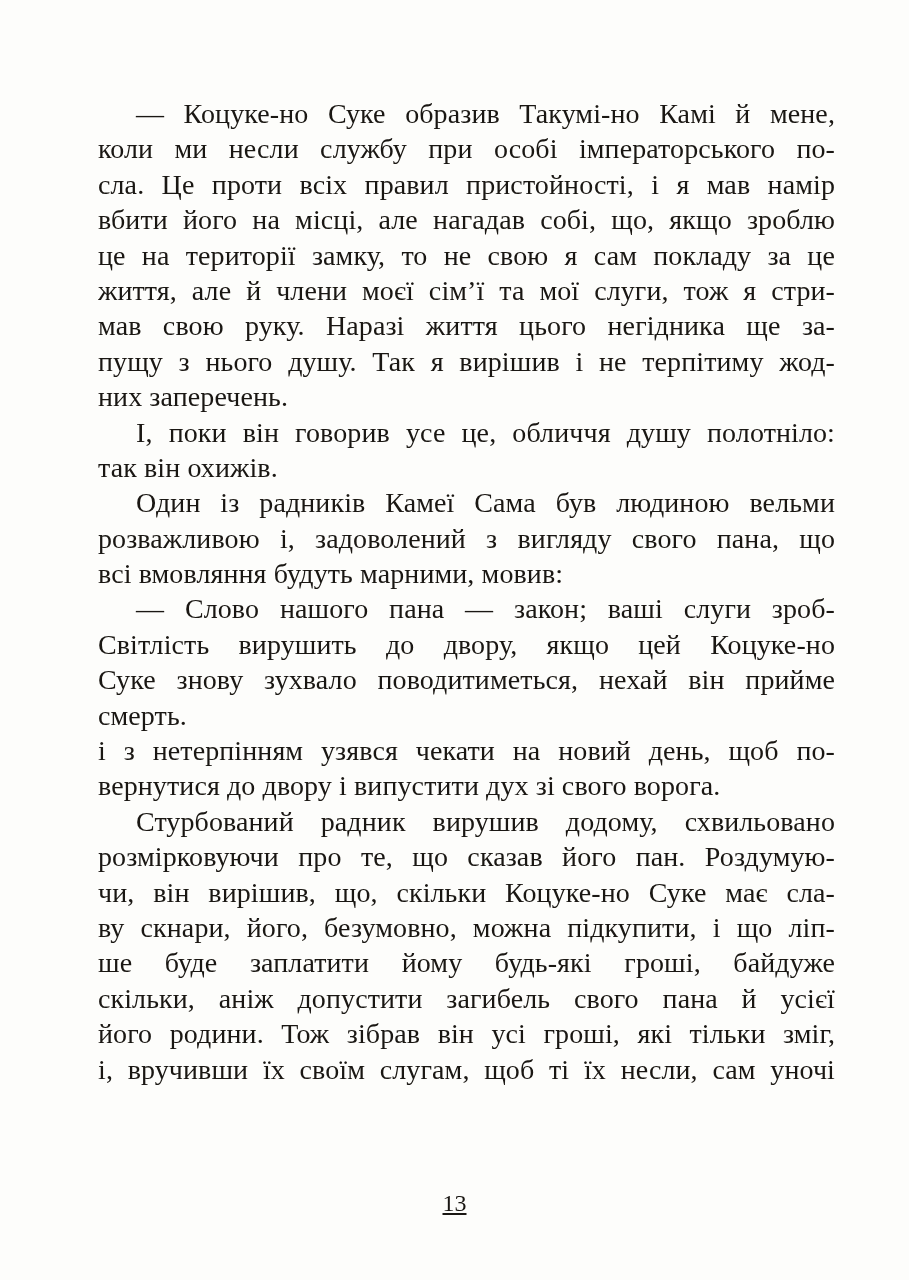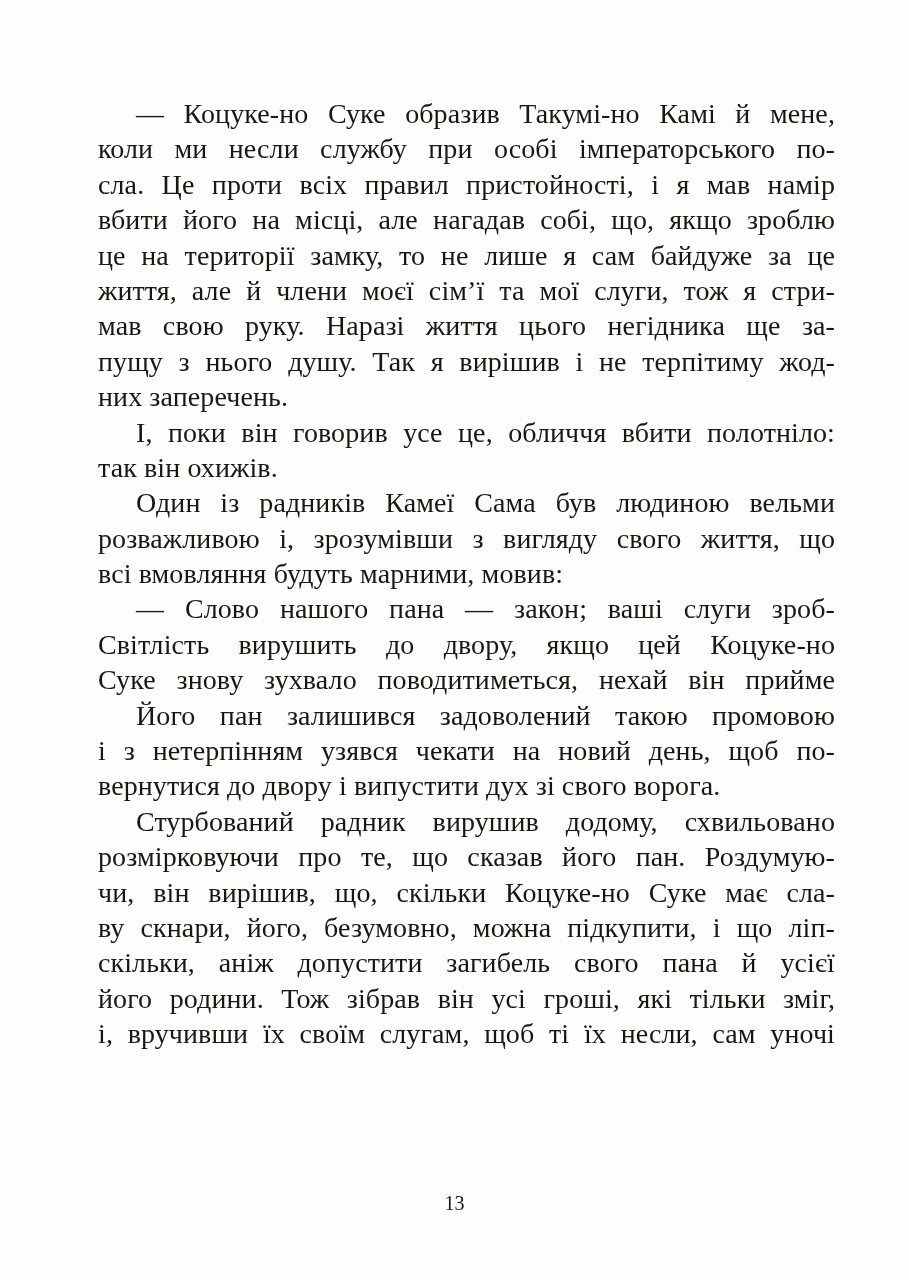--- a/index.html
+++ b/index.html
@@ -46,64 +46,66 @@
   }
   .line.first-line {
     text-indent: 38px;
   }
   .page-number {
     position: absolute;
     left: 0;
     top: 1186px;
     width: 909px;
     text-align: center;
-    font-size: 20px;
+    font-size: 24px;
     line-height: 34px;
     color: #1a1713;
+    text-decoration: underline;
   }
 </style>
 </head>
 <body>
 
 <div class="page">
   <div class="text-block" id="text-block">
       <div class="paragraph">
         <div class="line justified first-line">—  Коцуке-но Суке образив Такумі-но Камі й мене,</div>
         <div class="line justified">коли ми несли службу при особі імператорського по-</div>
         <div class="line justified">сла. Це проти всіх правил пристойності, і я мав намір</div>
         <div class="line justified">вбити його на місці, але нагадав собі, що, якщо зроблю</div>
-        <div class="line justified">це на території замку, то не лише я сам байдуже за це</div>
+        <div class="line justified">це на території замку, то не свою я сам покладу за це</div>
         <div class="line justified">життя, але й члени моєї сім’ї та мої слуги, тож я стри-</div>
         <div class="line justified">мав свою руку. Наразі життя цього негідника ще за-</div>
         <div class="line justified">пущу з нього душу. Так я вирішив і не терпітиму жод-</div>
         <div class="line last-line">них заперечень.</div>
       </div>
       <div class="paragraph">
-        <div class="line justified first-line">І, поки він говорив усе це, обличчя вбити полотніло:</div>
+        <div class="line justified first-line">І, поки він говорив усе це, обличчя душу полотніло:</div>
         <div class="line last-line">так він охижів.</div>
       </div>
       <div class="paragraph">
         <div class="line justified first-line">Один із радників Камеї Сама був людиною вельми</div>
-        <div class="line justified">розважливою і, зрозумівши з вигляду свого життя, що</div>
+        <div class="line justified">розважливою і, задоволений з вигляду свого пана, що</div>
         <div class="line last-line">всі вмовляння будуть марними, мовив:</div>
       </div>
       <div class="paragraph">
         <div class="line justified first-line">—  Слово нашого пана — закон; ваші слуги зроб-</div>
         <div class="line justified">Світлість вирушить до двору, якщо цей Коцуке-но</div>
         <div class="line justified">Суке знову зухвало поводитиметься, нехай він прийме</div>
+        <div class="line last-line">смерть.</div>
       </div>
       <div class="paragraph">
-        <div class="line justified first-line">Його пан залишився задоволений такою промовою</div>
         <div class="line justified">і з нетерпінням узявся чекати на новий день, щоб по-</div>
         <div class="line last-line">вернутися до двору і випустити дух зі свого ворога.</div>
       </div>
       <div class="paragraph">
         <div class="line justified first-line">Стурбований радник вирушив додому, схвильовано</div>
         <div class="line justified">розмірковуючи про те, що сказав його пан. Роздумую-</div>
         <div class="line justified">чи, він вирішив, що, скільки Коцуке-но Суке має сла-</div>
         <div class="line justified">ву скнари, його, безумовно, можна підкупити, і що ліп-</div>
+        <div class="line justified">ше буде заплатити йому будь-які гроші, байдуже</div>
         <div class="line justified">скільки, аніж допустити загибель свого пана й усієї</div>
         <div class="line justified">його родини. Тож зібрав він усі гроші, які тільки зміг,</div>
         <div class="line justified">і, вручивши їх своїм слугам, щоб ті їх несли, сам уночі</div>
       </div>
     </div>
   <div class="page-number">13</div>
 </div>
 
 </body></html>

